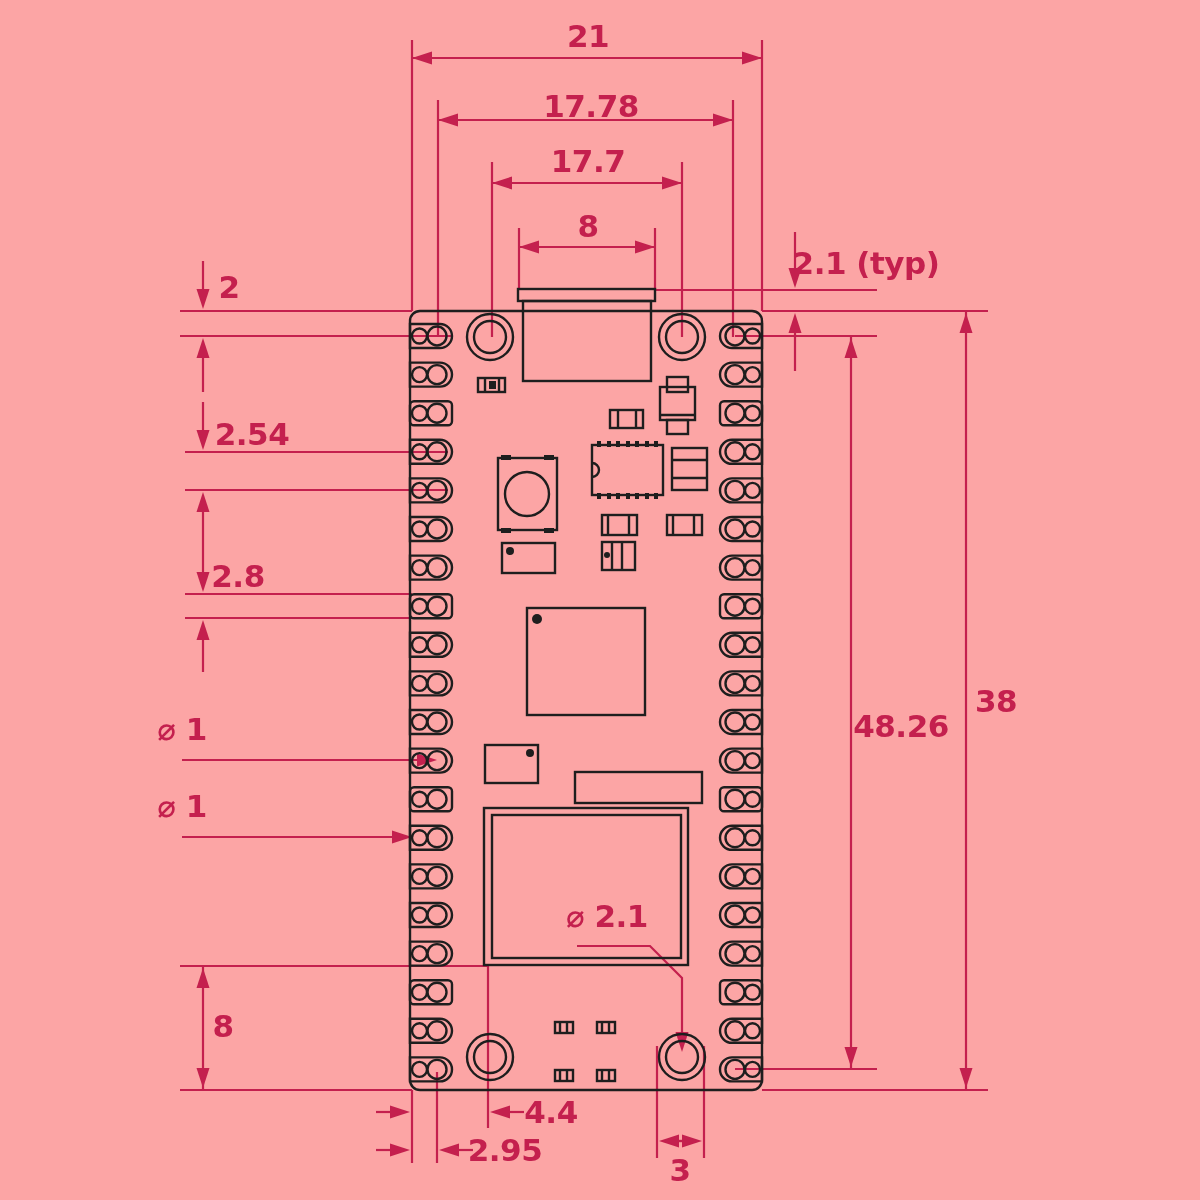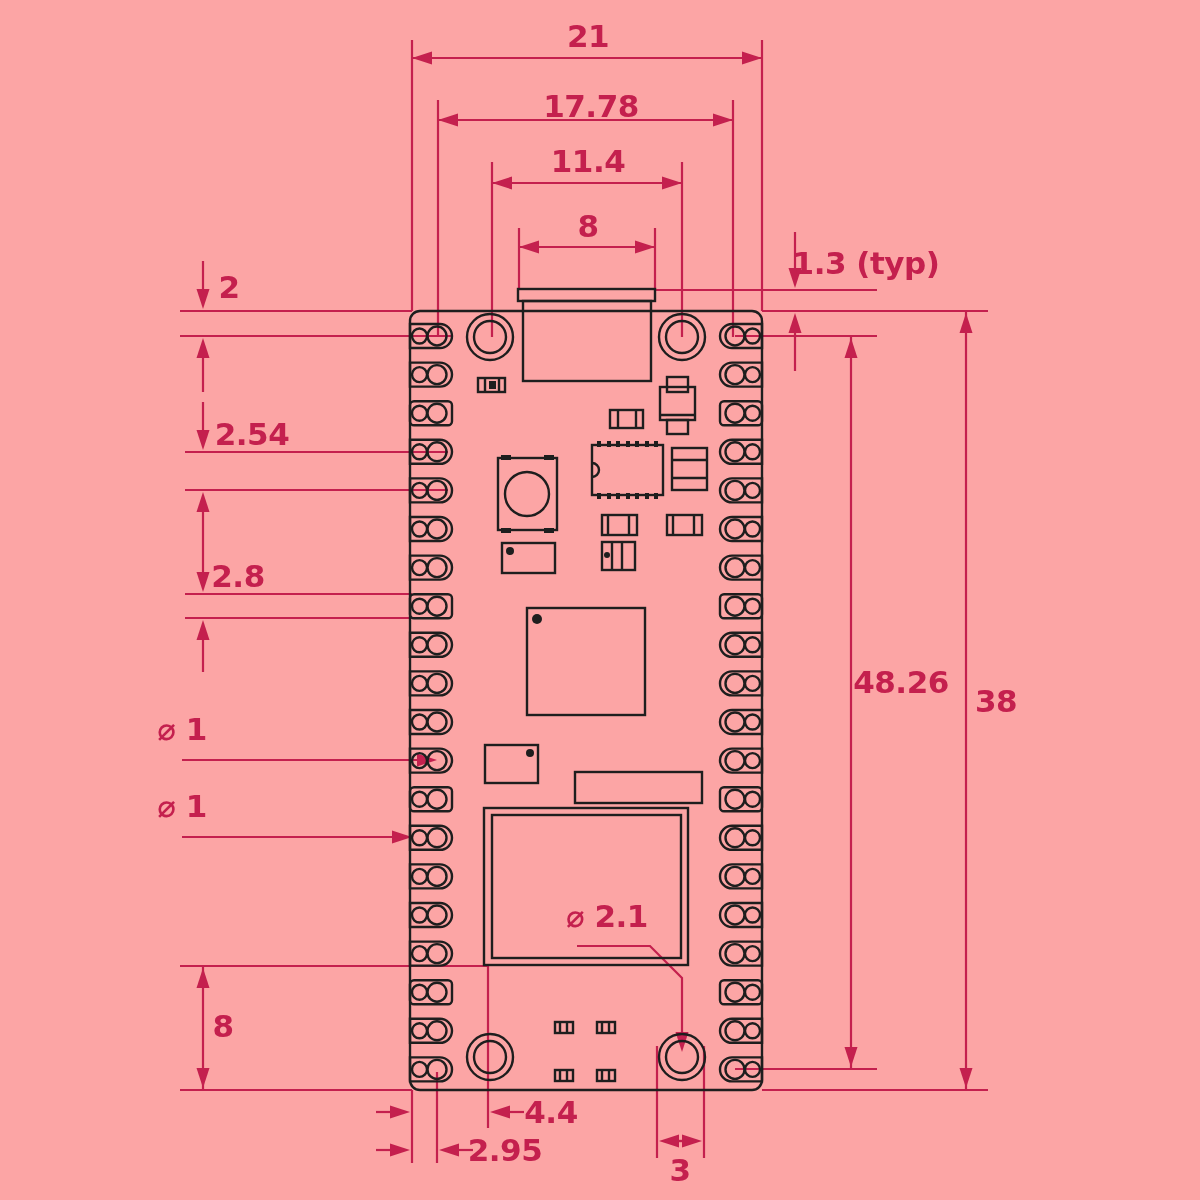--- a/index.html
+++ b/index.html
@@ -301,28 +301,28 @@
           <circle cx="510" cy="551" r="4" fill="#1e1e1e" stroke="none"></circle>
           <circle cx="607" cy="555" r="3" fill="#1e1e1e" stroke="none"></circle>
           <circle cx="537" cy="619" r="5" fill="#1e1e1e" stroke="none"></circle>
           <circle cx="530" cy="753" r="4" fill="#1e1e1e" stroke="none"></circle>
         </g>
       </g>
     </svg>
 
   <div class="dim-label" style="left: 588px; top: 36px;">21</div>
   <div class="dim-label" style="left: 591px; top: 98px; margin-top: 8px;">17.78</div>
-  <div class="dim-label" style="left: 588px; top: 161px;">11.4</div>
+  <div class="dim-label" style="left: 588px; top: 161px;">17.7</div>
   <div class="dim-label" style="left: 588px; top: 226px;">8</div>
-  <div class="dim-label" style="left: 866px; top: 263px;">1.3 (typ)</div>
+  <div class="dim-label" style="left: 866px; top: 263px;">2.1 (typ)</div>
   <div class="dim-label" style="left: 229px; top: 287px;">2</div>
   <div class="dim-label" style="left: 252px; top: 434px;">2.54</div>
   <div class="dim-label" style="left: 238px; top: 576px;">2.8</div>
   <div class="dim-label" style="left: 182px; top: 729px;">⌀ 1</div>
   <div class="dim-label" style="left: 182px; top: 806px;">⌀ 1</div>
   <div class="dim-label" style="left: 223px; top: 1026px;">8</div>
-  <div class="dim-label" style="left: 901px; top: 682px;">48.26</div>
+  <div class="dim-label" style="left: 901px; top: 726px;">48.26</div>
   <div class="dim-label" style="left: 996px; top: 701px;">38</div>
   <div class="dim-label" style="left: 607px; top: 916px;">⌀ 2.1</div>
   <div class="dim-label" style="left: 551px; top: 1112px; text-align: center;">4.4</div>
   <div class="dim-label" style="left: 505px; top: 1150px;">2.95</div>
   <div class="dim-label" style="left: 680px; top: 1170px;">3</div>
 </div>
 
 </body></html>

